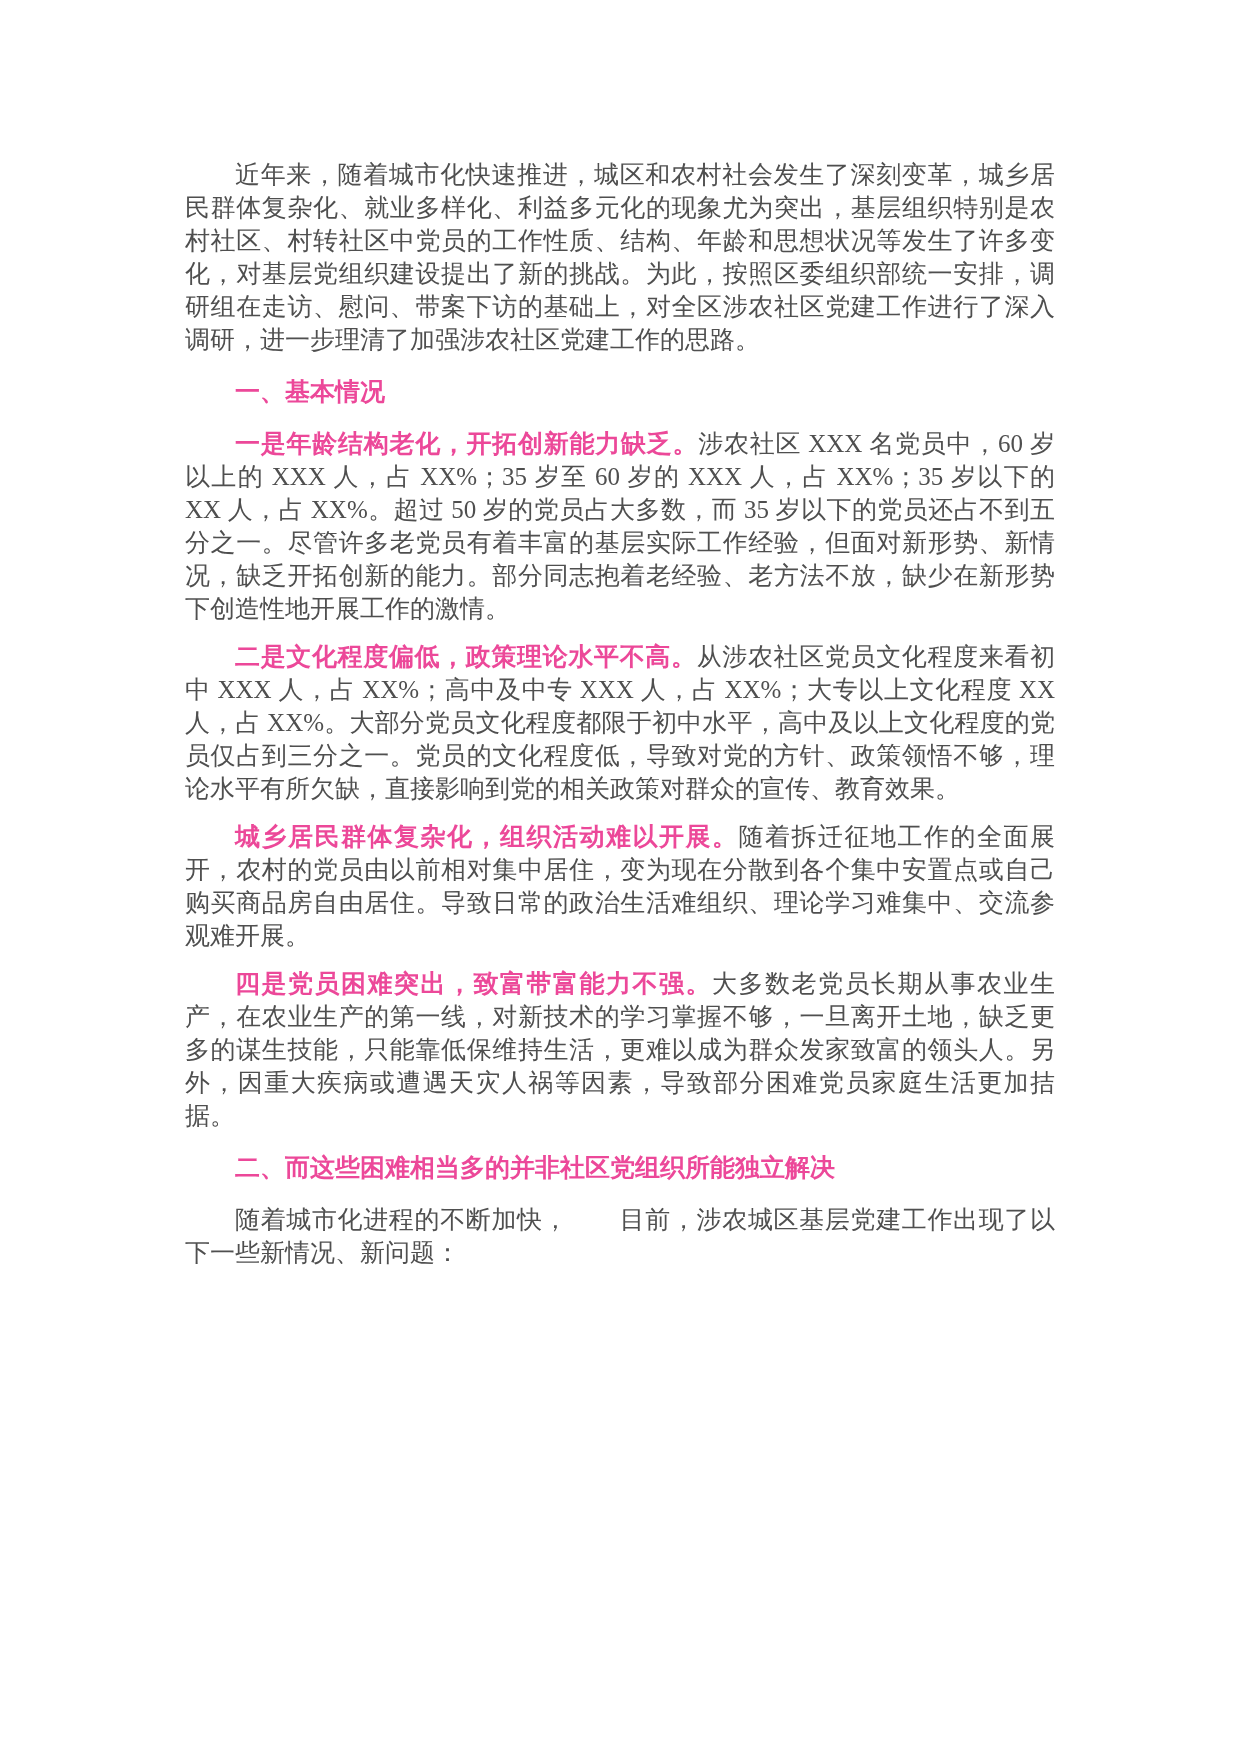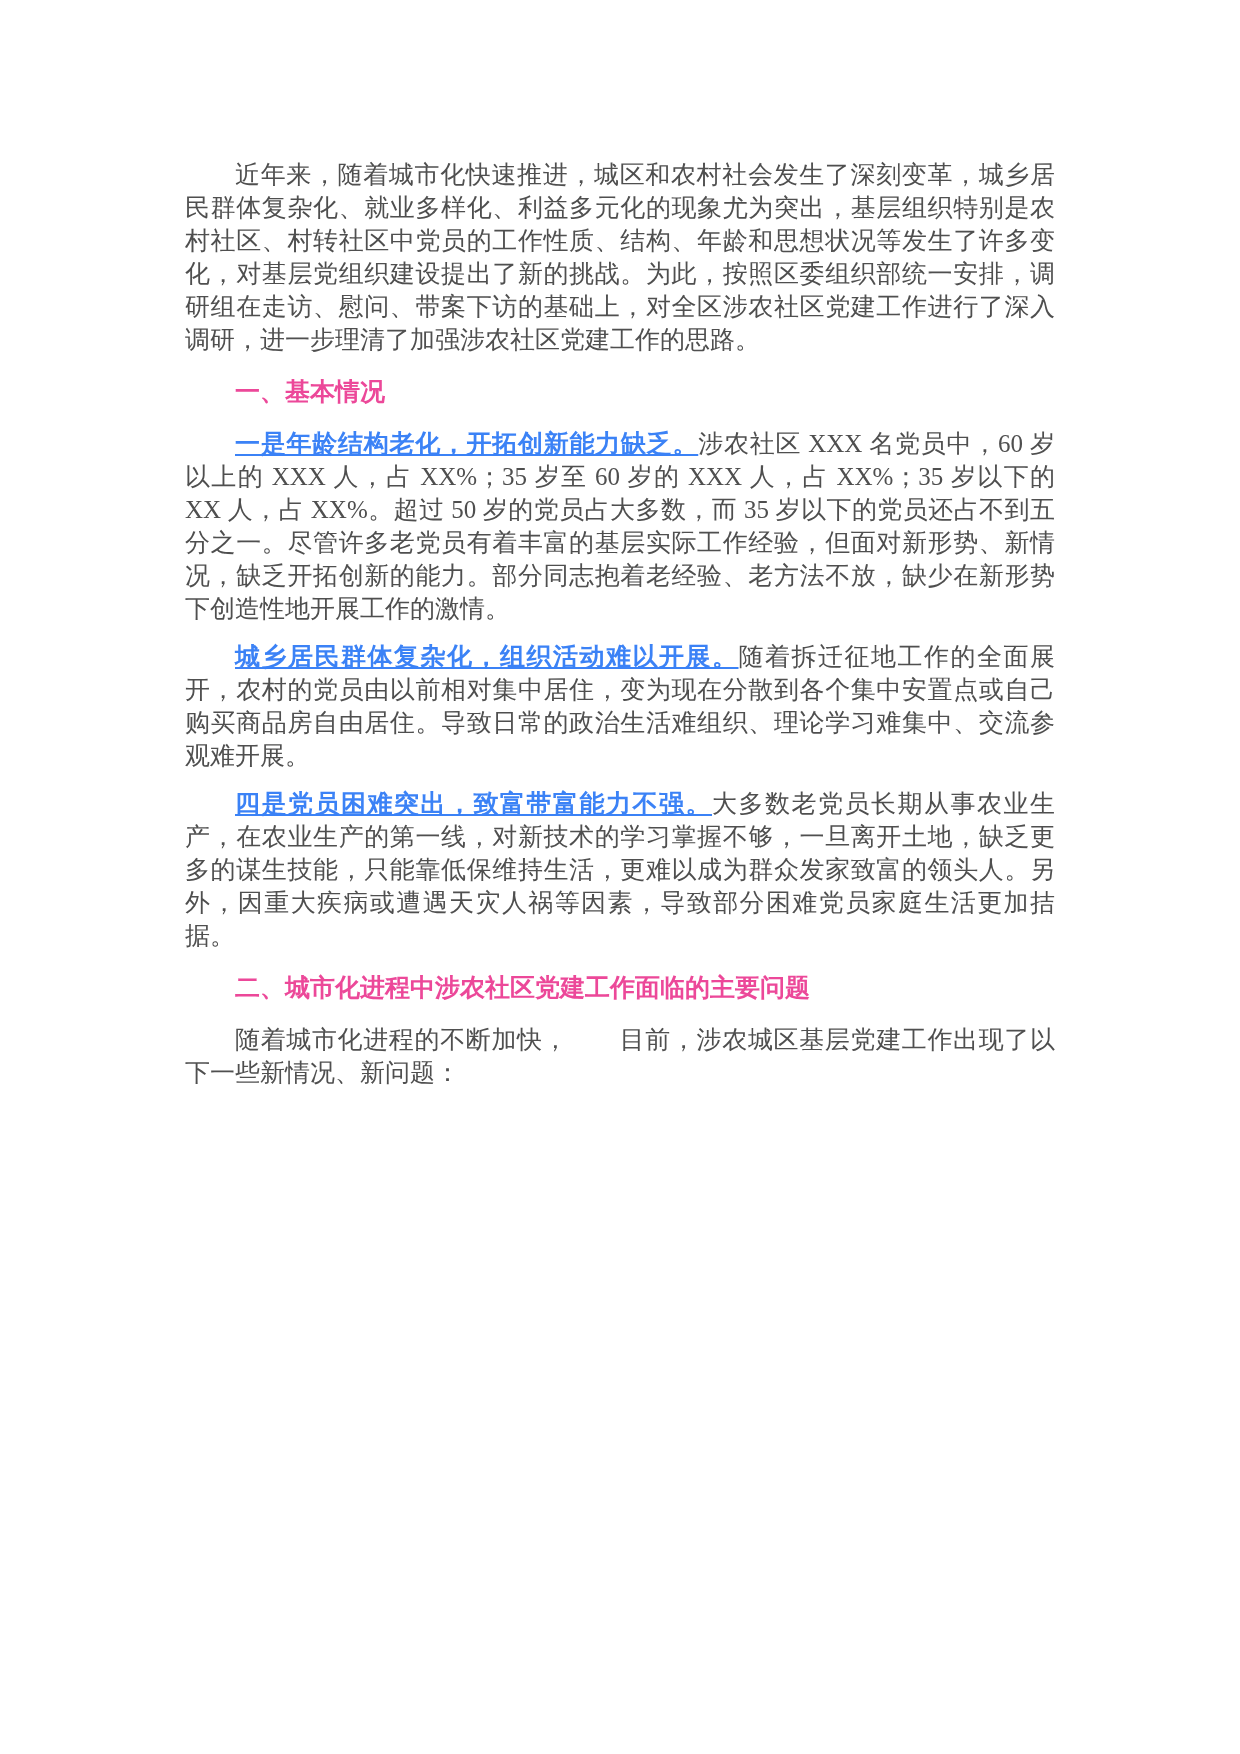--- a/index.html
+++ b/index.html
@@ -27,39 +27,39 @@
     text-indent: 2em;
   }
   .heading {
     margin: 19px 0 19px 0;
     text-indent: 2em;
     font-weight: bold;
     color: #ec4899;
   }
   .lead {
     font-weight: bold;
-    color: #3b82f6;
-    text-decoration: underline;
+    color: #ec4899;
   }
 </style>
 </head>
 <body>
 
 <div class="page">
 
   <p class="para">近年来，随着城市化快速推进，城区和农村社会发生了深刻变革，城乡居民群体复杂化、就业多样化、利益多元化的现象尤为突出，基层组织特别是农村社区、村转社区中党员的工作性质、结构、年龄和思想状况等发生了许多变化，对基层党组织建设提出了新的挑战。为此，按照区委组织部统一安排，调研组在走访、慰问、带案下访的基础上，对全区涉农社区党建工作进行了深入调研，进一步理清了加强涉农社区党建工作的思路。</p>
 
   <p class="heading">一、基本情况</p>
 
 
   <p class="para"><span class="lead">一是年龄结构老化，开拓创新能力缺乏。</span><span>涉农社区 XXX 名党员中，60 岁以上的 XXX 人，占 XX%；35 岁至 60 岁的 XXX 人，占 XX%；35 岁以下的 XX 人，占 XX%。超过 50 岁的党员占大多数，而 35 岁以下的党员还占不到五分之一。尽管许多老党员有着丰富的基层实际工作经验，但面对新形势、新情况，缺乏开拓创新的能力。部分同志抱着老经验、老方法不放，缺少在新形势下创造性地开展工作的激情。</span></p>
 
+  <p class="para"><span class="lead">二是文化程度偏低，政策理论水平不高。</span><span>从涉农社区党员文化程度来看初中 XXX 人，占 XX%；高中及中专 XXX 人，占 XX%；大专以上文化程度 XX 人，占 XX%。大部分党员文化程度都限于初中水平，高中及以上文化程度的党员仅占到三分之一。党员的文化程度低，导致对党的方针、政策领悟不够，理论水平有所欠缺，直接影响到党的相关政策对群众的宣传、教育效果。</span></p>
 
   <p class="para"><span class="lead">城乡居民群体复杂化，组织活动难以开展。</span><span>随着拆迁征地工作的全面展开，农村的党员由以前相对集中居住，变为现在分散到各个集中安置点或自己购买商品房自由居住。导致日常的政治生活难组织、理论学习难集中、交流参观难开展。</span></p>
 
   <p class="para"><span class="lead">四是党员困难突出，致富带富能力不强。</span><span>大多数老党员长期从事农业生产，在农业生产的第一线，对新技术的学习掌握不够，一旦离开土地，缺乏更多的谋生技能，只能靠低保维持生活，更难以成为群众发家致富的领头人。另外，因重大疾病或遭遇天灾人祸等因素，导致部分困难党员家庭生活更加拮据。</span></p>
 
-  <p class="heading">二、城市化进程中涉农社区党建工作面临的主要问题</p>
+  <p class="heading">二、而这些困难相当多的并非社区党组织所能独立解决</p>
 
   <p class="para">随着城市化进程的不断加快，　　目前，涉农城区基层党建工作出现了以下一些新情况、新问题：</p>
 
 
 </div>
 
 </body></html>

